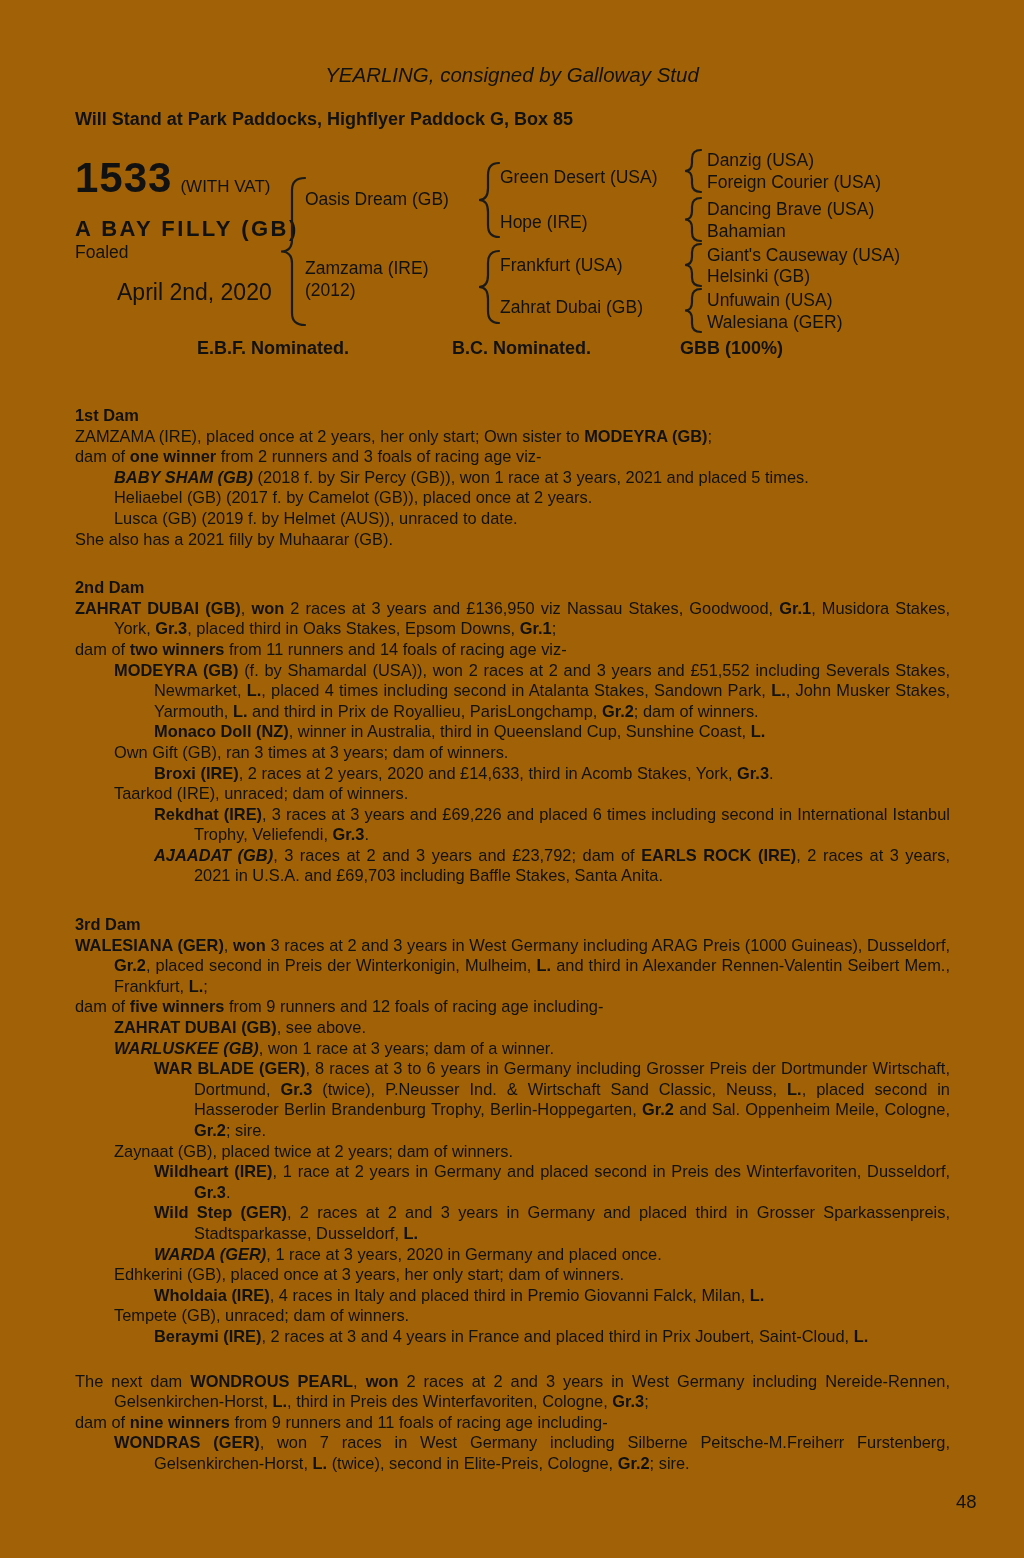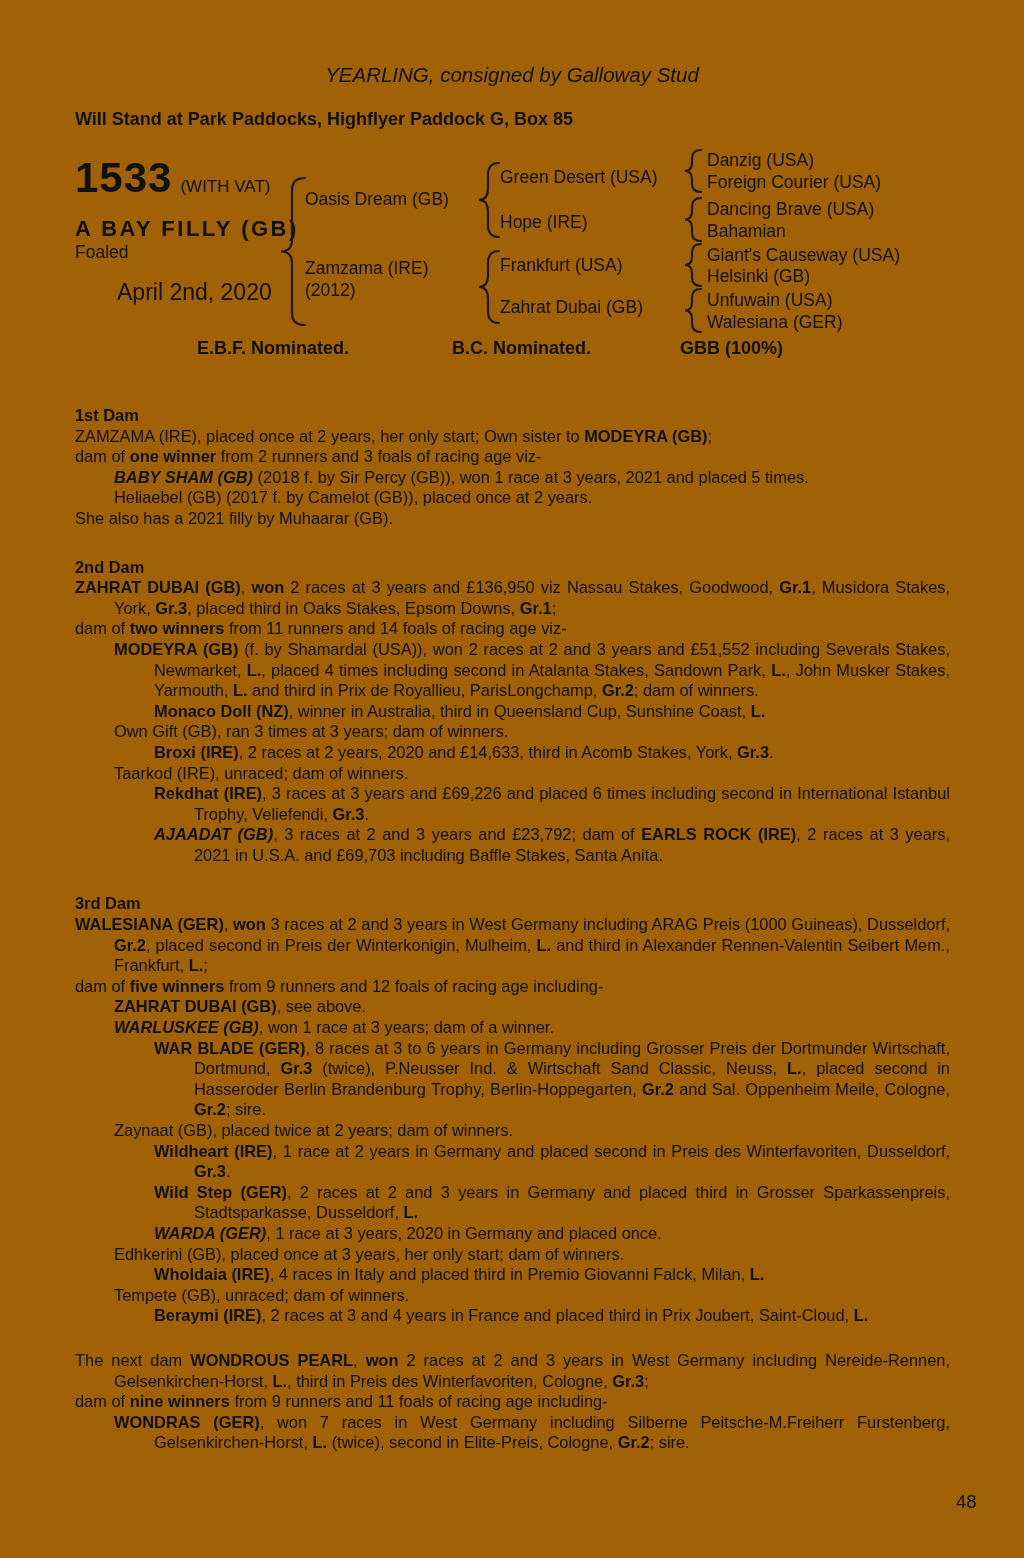--- a/index.html
+++ b/index.html
@@ -133,20 +133,21 @@
   <div class="nom nom-bc">B.C. Nominated.</div>
   <div class="nom nom-gbb">GBB (100%)</div>
 
   <div class="body" id="body">
       <div class="section">
         <div class="dam-heading">1st Dam</div>
         <div class="para lvl0"><span class="seg-n">ZAMZAMA (IRE), placed once at 2 years, her only start; Own sister to </span><span class="seg-b">MODEYRA (GB)</span><span class="seg-n">;</span></div>
         <div class="para lvl0"><span class="seg-n">dam of </span><span class="seg-b">one winner</span><span class="seg-n"> from 2 runners and 3 foals of racing age viz-</span></div>
         <div class="para lvl1"><span class="seg-i">BABY SHAM (GB)</span><span class="seg-n"> (2018 f. by Sir Percy (GB)), won 1 race at 3 years, 2021 and placed 5 times.</span></div>
         <div class="para lvl1"><span class="seg-n">Heliaebel (GB) (2017 f. by Camelot (GB)), placed once at 2 years.</span></div>
+        <div class="para lvl1"><span class="seg-n">Lusca (GB) (2019 f. by Helmet (AUS)), unraced to date.</span></div>
         <div class="para lvl0"><span class="seg-n">She also has a 2021 filly by Muhaarar (GB).</span></div>
       </div>
       <div class="section">
         <div class="dam-heading">2nd Dam</div>
         <div class="para lvl0"><span class="seg-b">ZAHRAT DUBAI (GB)</span><span class="seg-n">, </span><span class="seg-b">won</span><span class="seg-n"> 2 races at 3 years and £136,950 viz Nassau Stakes, Goodwood, </span><span class="seg-b">Gr.1</span><span class="seg-n">, Musidora Stakes, York, </span><span class="seg-b">Gr.3</span><span class="seg-n">, placed third in Oaks Stakes, Epsom Downs, </span><span class="seg-b">Gr.1</span><span class="seg-n">;</span></div>
         <div class="para lvl0"><span class="seg-n">dam of </span><span class="seg-b">two winners</span><span class="seg-n"> from 11 runners and 14 foals of racing age viz-</span></div>
         <div class="para lvl1"><span class="seg-b">MODEYRA (GB)</span><span class="seg-n"> (f. by Shamardal (USA)), won 2 races at 2 and 3 years and £51,552 including Severals Stakes, Newmarket, </span><span class="seg-b">L.</span><span class="seg-n">, placed 4 times including second in Atalanta Stakes, Sandown Park, </span><span class="seg-b">L.</span><span class="seg-n">, John Musker Stakes, Yarmouth, </span><span class="seg-b">L.</span><span class="seg-n"> and third in Prix de Royallieu, ParisLongchamp, </span><span class="seg-b">Gr.2</span><span class="seg-n">; dam of winners.</span></div>
         <div class="para lvl2"><span class="seg-b">Monaco Doll (NZ)</span><span class="seg-n">, winner in Australia, third in Queensland Cup, Sunshine Coast, </span><span class="seg-b">L.</span></div>
         <div class="para lvl1"><span class="seg-n">Own Gift (GB), ran 3 times at 3 years; dam of winners.</span></div>
         <div class="para lvl2"><span class="seg-b">Broxi (IRE)</span><span class="seg-n">, 2 races at 2 years, 2020 and £14,633, third in Acomb Stakes, York, </span><span class="seg-b">Gr.3</span><span class="seg-n">.</span></div>

